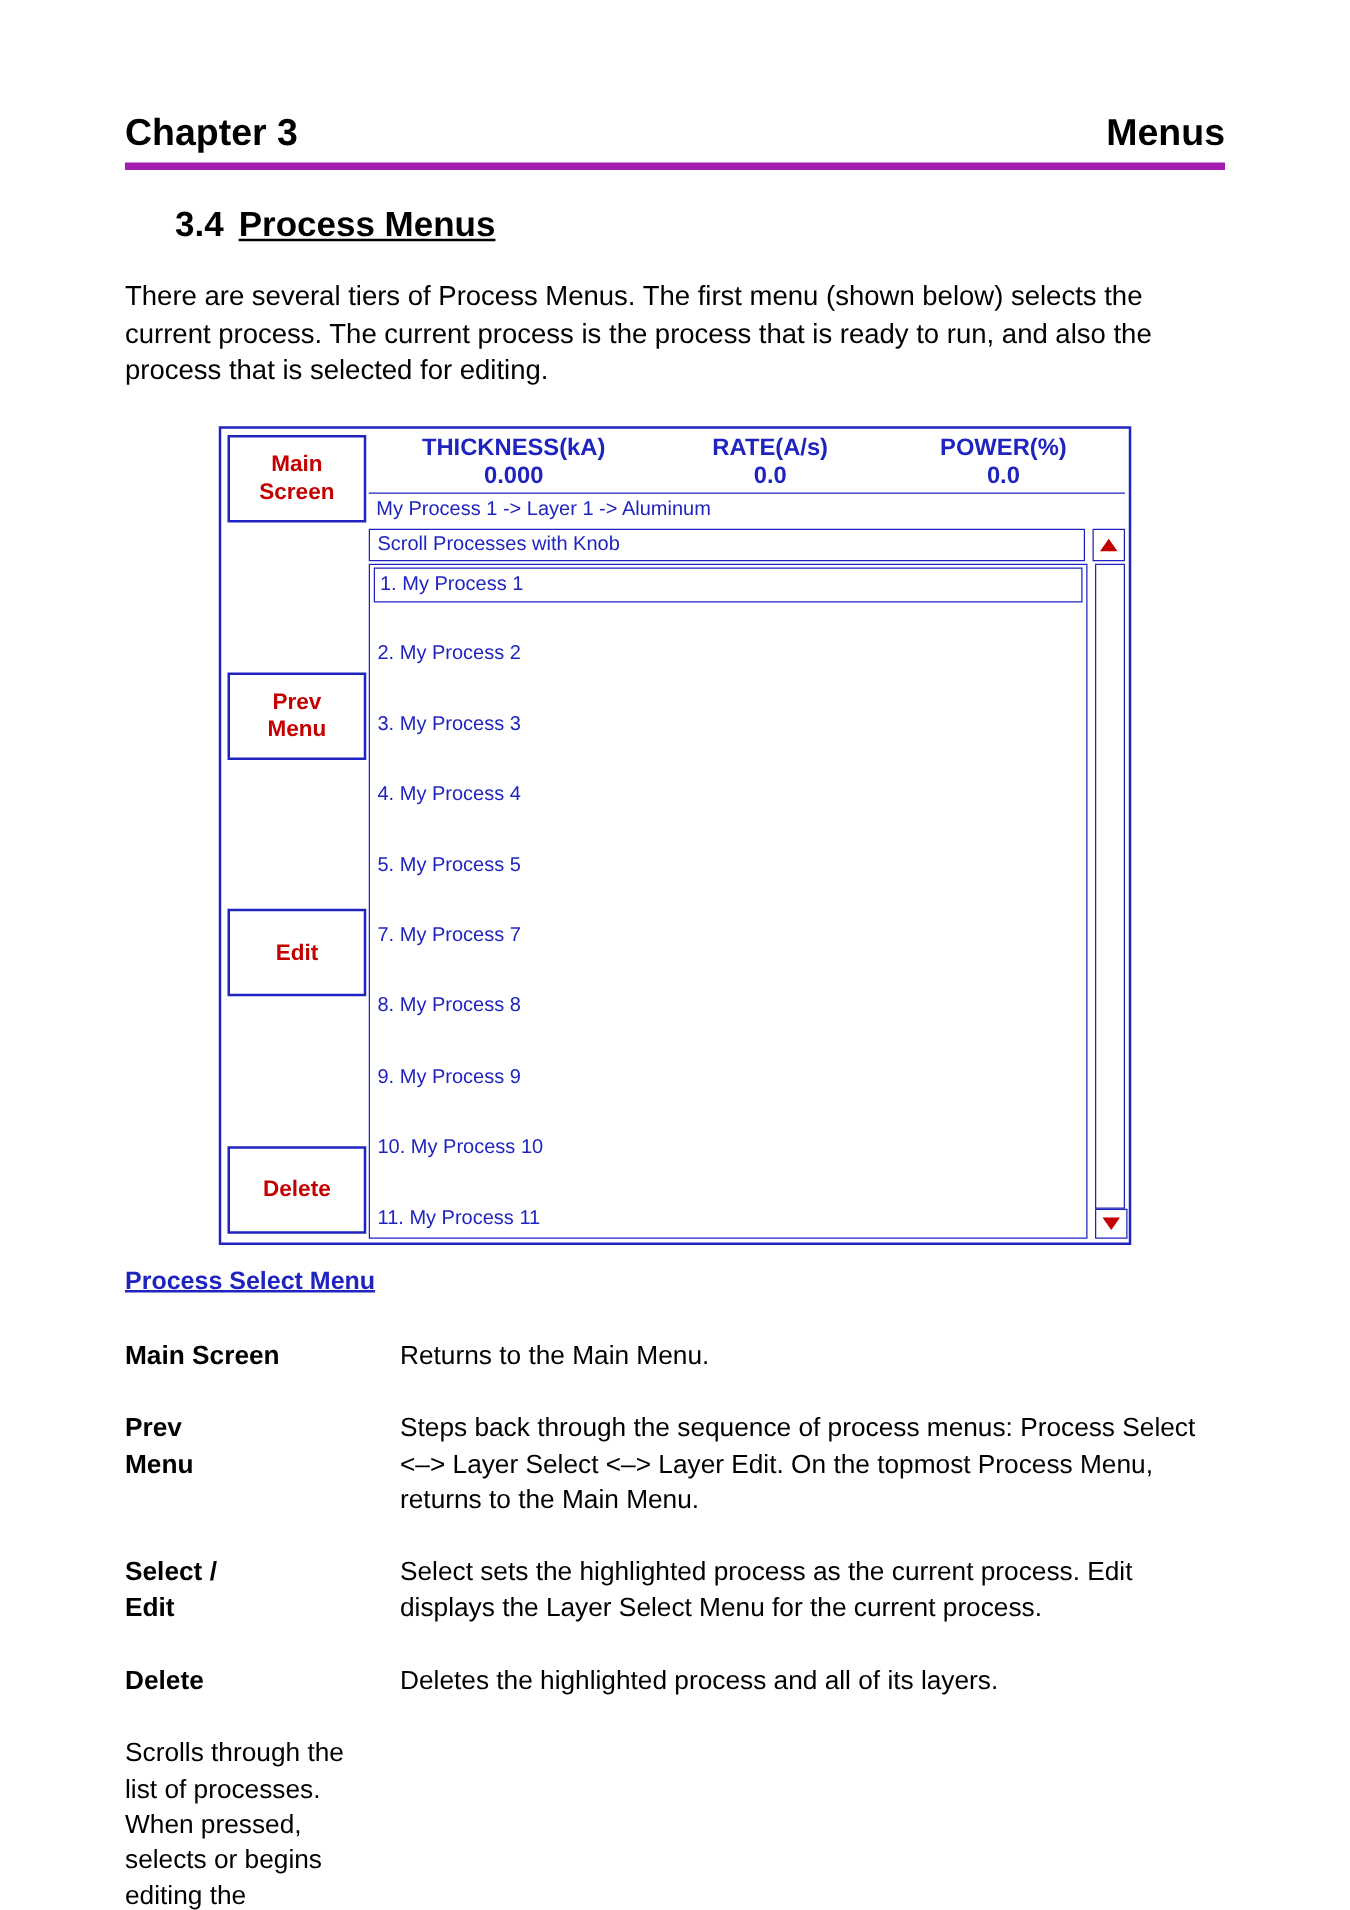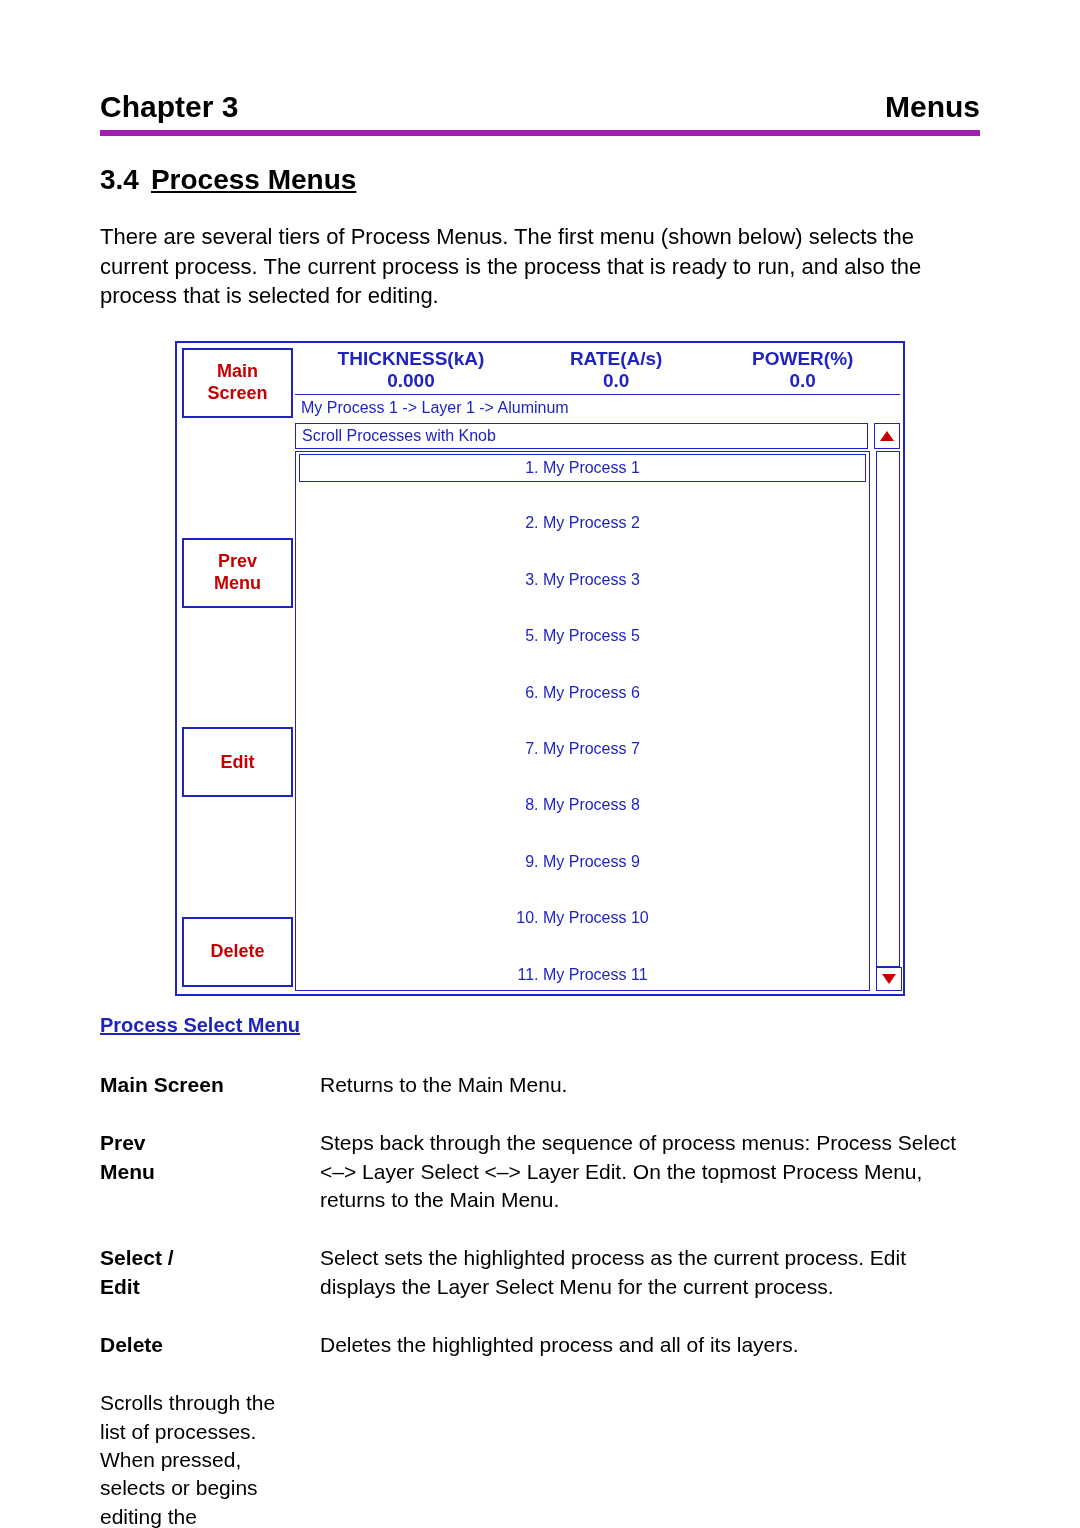--- a/index.html
+++ b/index.html
@@ -26,20 +26,21 @@
     border-bottom: 6px solid #a21caf;
     padding-bottom: 6px;
   }
   .section-title {
     margin-top: 28px;
     font-size: 28px;
     font-weight: bold;
     display: flex;
     align-items: baseline;
     gap: 12px;
+    margin-left: 40px;
   }
   .section-title .num {
     text-decoration: none;
   }
   .section-title .title-text {
     text-decoration: underline;
   }
   .intro {
     margin-top: 26px;
     font-size: 22px;
@@ -140,21 +141,20 @@
   .list-zone {
     display: flex;
     align-items: stretch;
     margin-top: 2px;
   }
   .process-list {
     flex: 1;
     border: 1px solid #1f24c0;
     padding: 0 0;
     font-size: 16px;
-    text-align: center;
   }
   .process-row {
     padding: 4px 6px;
     line-height: 1.4;
     margin-top: 26px;
   }
   .process-row.selected {
     border: 1px solid #1f24c0;
     margin: 2px 3px;
     padding: 2px 4px;
@@ -271,22 +271,22 @@
           <div class="arrow-box">
             <div class="arrow-up"></div>
           </div>
         </div>
 
         <div class="list-zone">
           <div class="process-list" id="process-list">
               <div class="process-row selected">1. My Process 1</div>
               <div class="process-row">2. My Process 2</div>
               <div class="process-row">3. My Process 3</div>
+              <div class="process-row">4. My Process 4</div>
               <div class="process-row">5. My Process 5</div>
-              <div class="process-row">6. My Process 6</div>
               <div class="process-row">7. My Process 7</div>
               <div class="process-row">8. My Process 8</div>
               <div class="process-row">9. My Process 9</div>
               <div class="process-row">10. My Process 10</div>
               <div class="process-row">11. My Process 11</div>
             </div>
           <div class="scrollbar">
             <div class="track"></div>
             <div class="arrow-box">
               <div class="arrow-down"></div>

